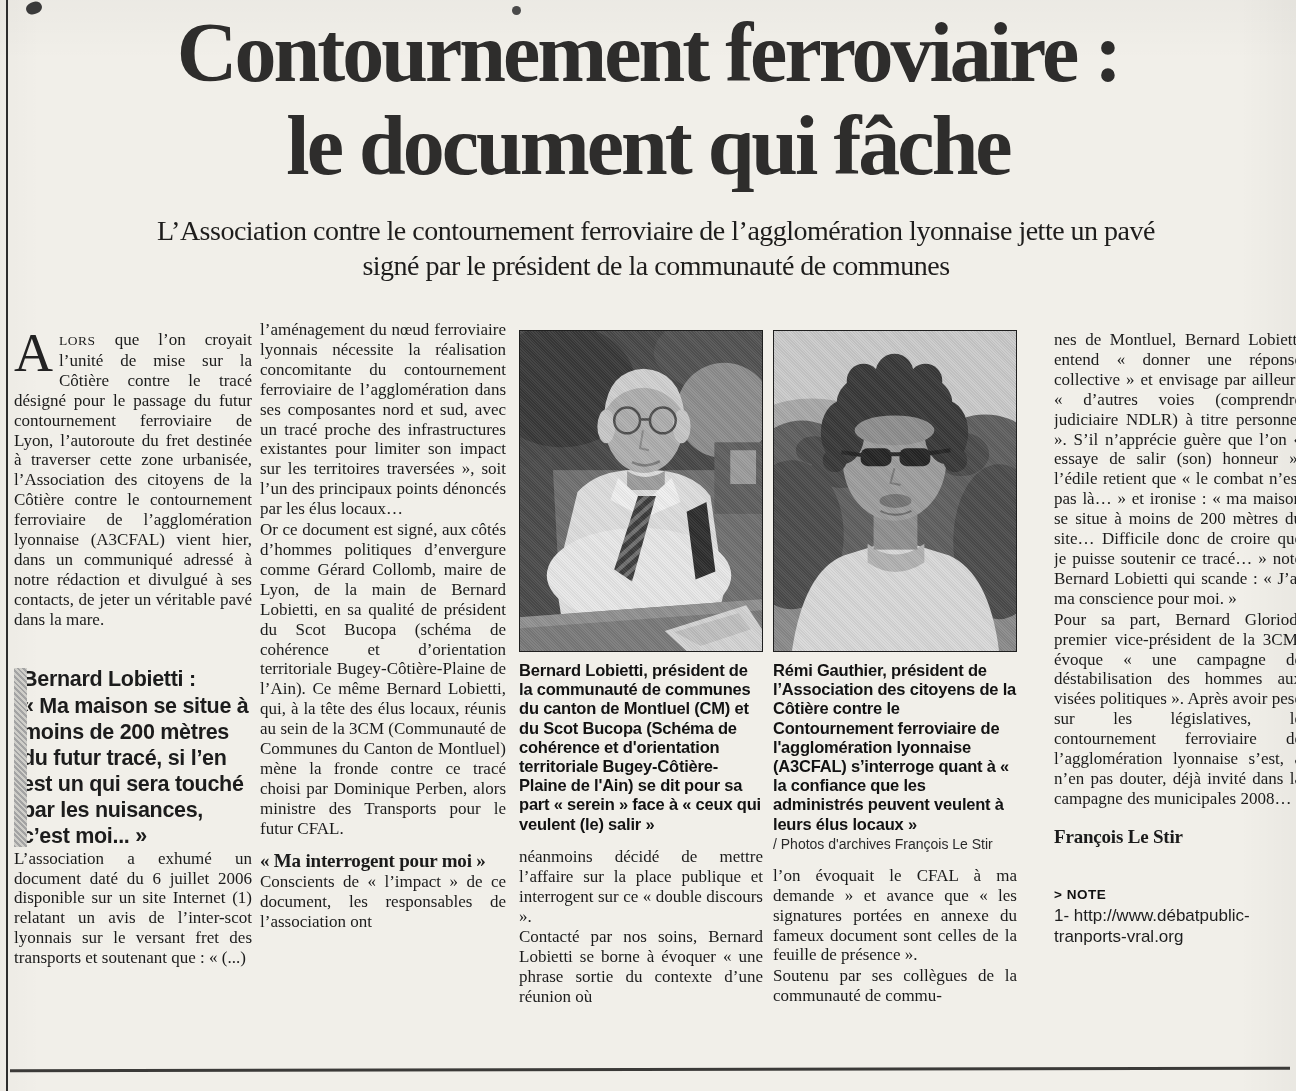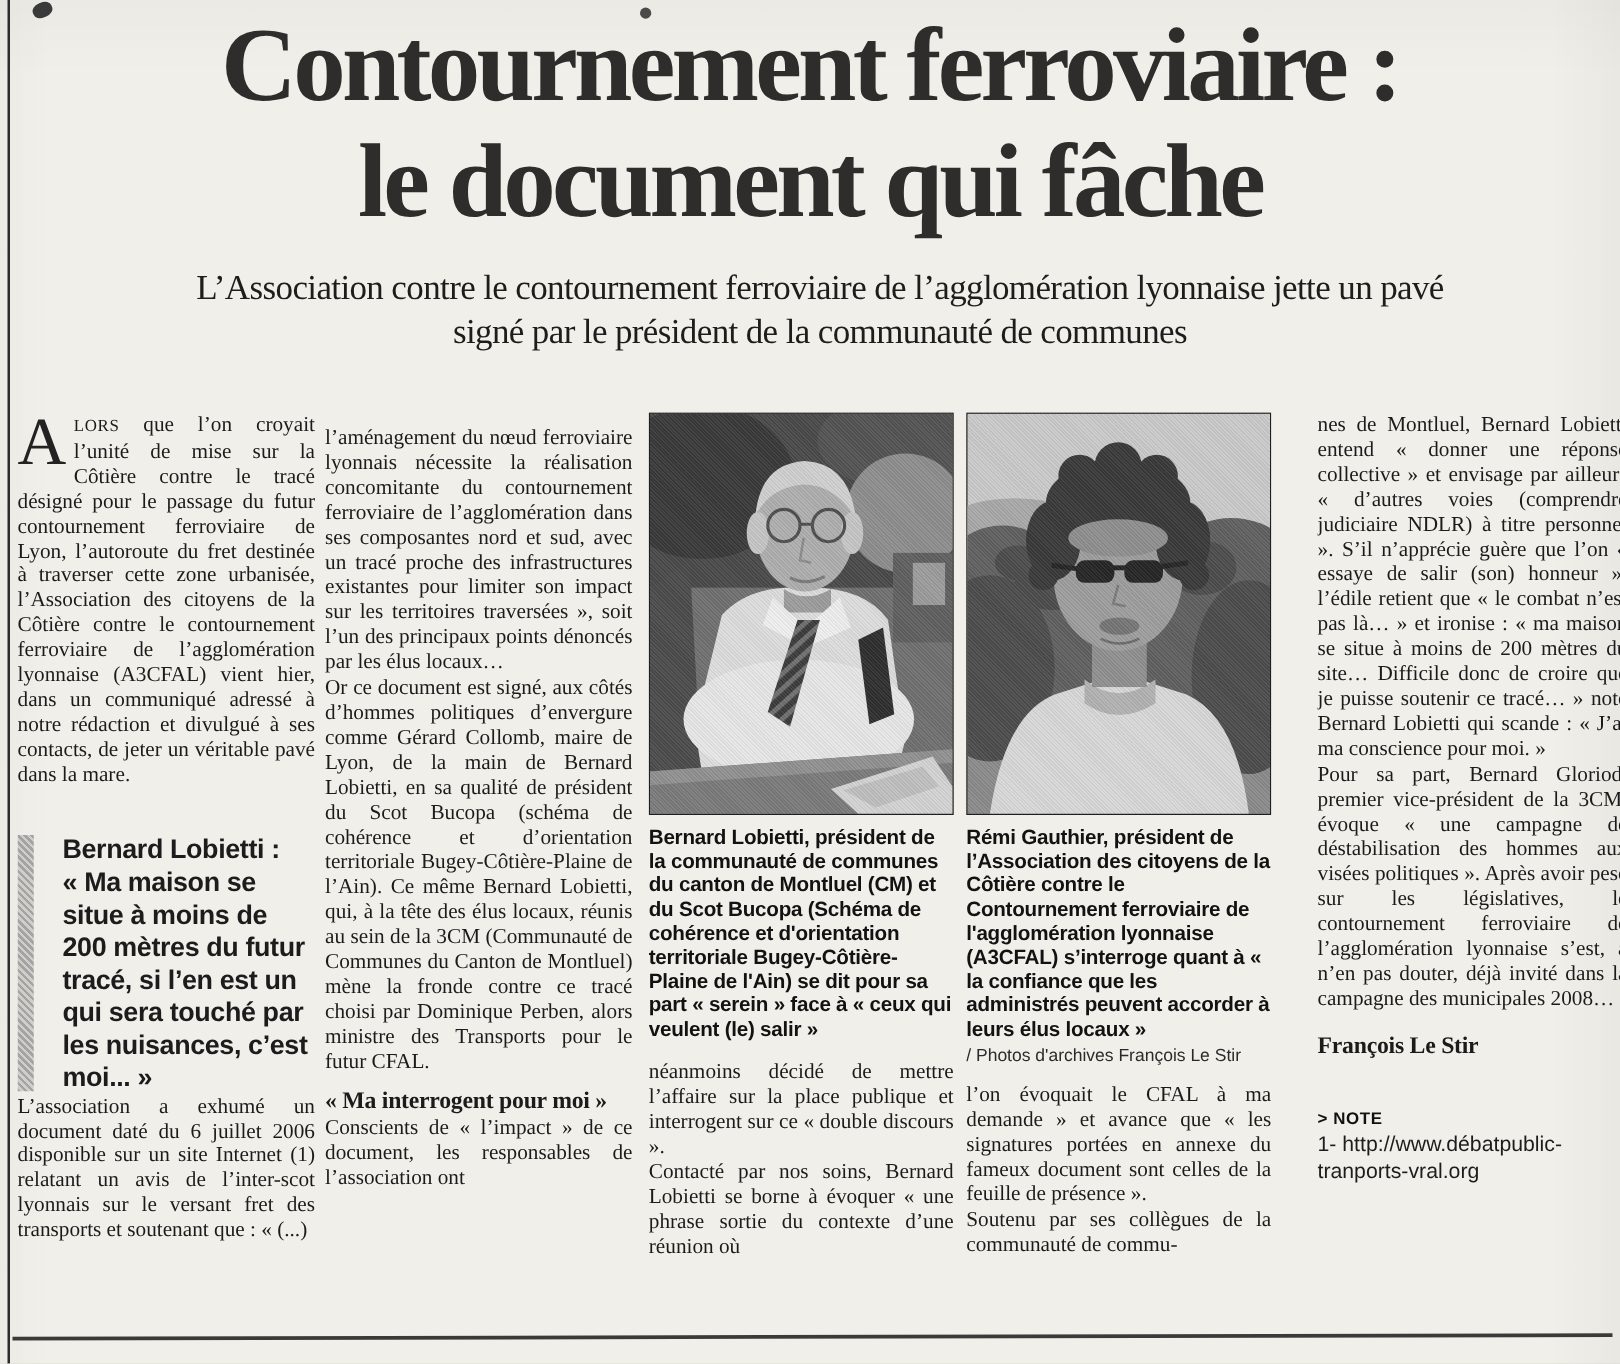--- a/index.html
+++ b/index.html
@@ -23,29 +23,29 @@
   .headline{position:absolute;left:0;right:0;top:6px;text-align:center;
     font-weight:bold;font-size:84px;line-height:93px;letter-spacing:-3px;color:#2e2d2c;}
   .standfirst{position:absolute;left:40px;right:24px;top:213px;text-align:center;
     font-size:28px;line-height:35px;color:#1e1d1c;letter-spacing:-0.5px;}
 
   .col{position:absolute;top:330px;height:732px;overflow:hidden;
     font-size:17px;line-height:19.9px;text-align:justify;}
   .col p{margin:0 0 0 0;}
   .col p + p{margin-top:1px;}
   #col1{left:14px;width:238px;}
-  #col2{left:260px;width:246px;top:340px;}
+  #col2{left:260px;width:246px;top:320px;}
   #col3{left:519px;width:244px;}
   #col4{left:773px;width:244px;}
   #col5{left:1034px;width:248px;margin-left:20px;}
 
   .dropcap{float:left;font-size:54px;line-height:42px;padding:2px 6px 0 0;font-weight:normal;color:#222;}
   .smallcaps{font-size:13.5px;letter-spacing:0.5px;}
 
-  .pullquote{position:relative;margin-top:36px;padding-left:36px;
+  .pullquote{position:relative;margin-top:36px;padding-left:8px;
     font-family:"Liberation Sans", sans-serif;font-weight:bold;
     font-size:21.5px;line-height:26px;text-align:left;color:#1c1c1c;letter-spacing:-0.3px;}
   .pullquote .bar{position:absolute;left:0;top:2px;bottom:2px;width:13px;
     background-image:repeating-linear-gradient(45deg,#a3a3a3 0 2px,#cfcec9 2px 4px);}
   .pullquote p{margin:0;}
   .pq-text{margin-top:2px;}
   .after-quote{margin-top:24px;}
 
   .subhead{font-family:"Liberation Serif", serif;font-weight:bold;font-size:19px;
     margin:12px 0 2px 0 !important;text-align:left;letter-spacing:-0.2px;}
@@ -183,21 +183,21 @@
           <rect x="115" y="122" width="14" height="4"></rect>
           <rect x="68" y="120" width="21" height="4" transform="rotate(8 68 120)"></rect>
           <rect x="156" y="118" width="21" height="4" transform="rotate(-8 177 120)"></rect>
         </g>
         <path d="M121,138 L117,153 L127,155" stroke="#787878" stroke-width="2" fill="none"></path>
         <ellipse cx="122" cy="171" rx="16" ry="7" fill="#757575"></ellipse>
         <path d="M107,181 Q122,189 138,181" stroke="#6b6b6b" stroke-width="2" fill="none"></path>
       </svg>
       <div class="halftone"></div>
     </div>
-    <div class="caption">Rémi Gauthier, président de l’Association des citoyens de la Côtière contre le Contournement ferroviaire de l'agglomération lyonnaise (A3CFAL) s’interroge quant à « la confiance que les administrés peuvent accorder à leurs élus locaux »</div>
+    <div class="caption">Rémi Gauthier, président de l’Association des citoyens de la Côtière contre le Contournement ferroviaire de l'agglomération lyonnaise (A3CFAL) s’interroge quant à « la confiance que les administrés peuvent veulent à leurs élus locaux »</div>
     <div class="credit">/ Photos d'archives François Le Stir</div>
     <p class="cap-follow">l’on évoquait le CFAL à ma demande » et avance que « les signatures portées en annexe du fameux document sont celles de la feuille de présence ».</p>
     <p>Soutenu par ses collègues de la communauté de commu-</p>
   </div>
 
   <div class="col" id="col5">
     <p>nes de Montluel, Bernard Lobietti entend « donner une réponse collective » et envisage par ailleurs « d’autres voies (comprendre judiciaire NDLR) à titre personnel ». S’il n’apprécie guère que l’on « essaye de salir (son) honneur », l’édile retient que « le combat n’est pas là… » et ironise : « ma maison se situe à moins de 200 mètres du site… Difficile donc de croire que je puisse soutenir ce tracé… » note Bernard Lobietti qui scande : « J’ai ma conscience pour moi. »</p>
     <p>Pour sa part, Bernard Gloriod, premier vice-président de la 3CM, évoque « une campagne de déstabilisation des hommes aux visées politiques ». Après avoir pesé sur les législatives, le contournement ferroviaire de l’agglomération lyonnaise s’est, à n’en pas douter, déjà invité dans la campagne des municipales 2008…</p>
     <p class="byline">François Le Stir</p>
     <div class="note">

